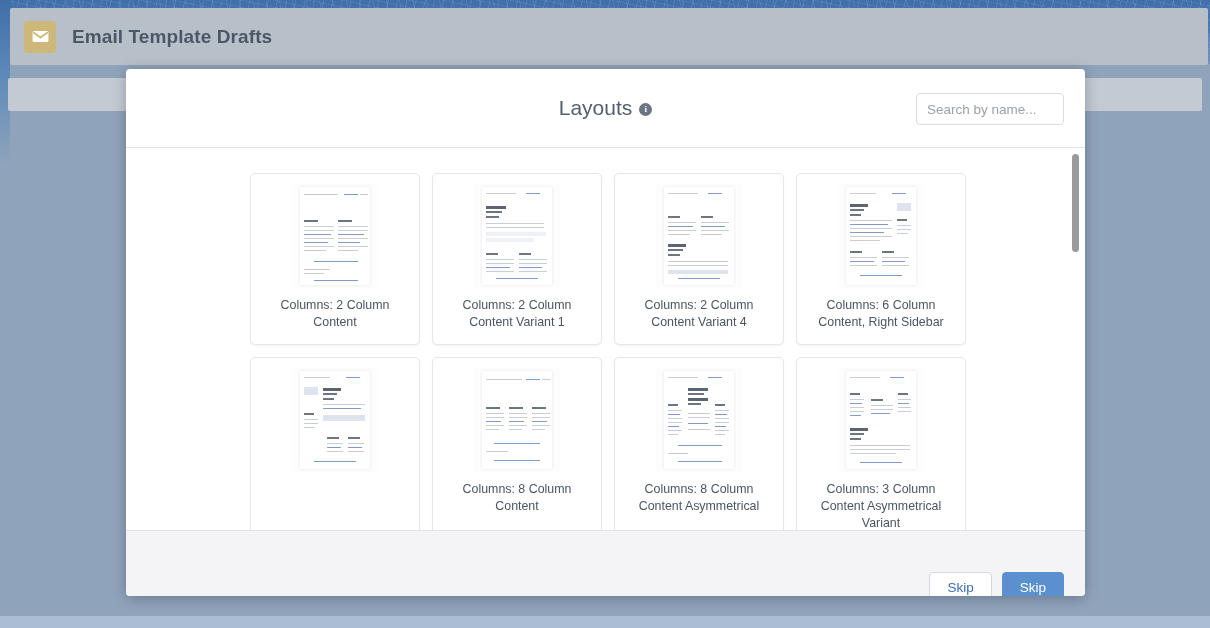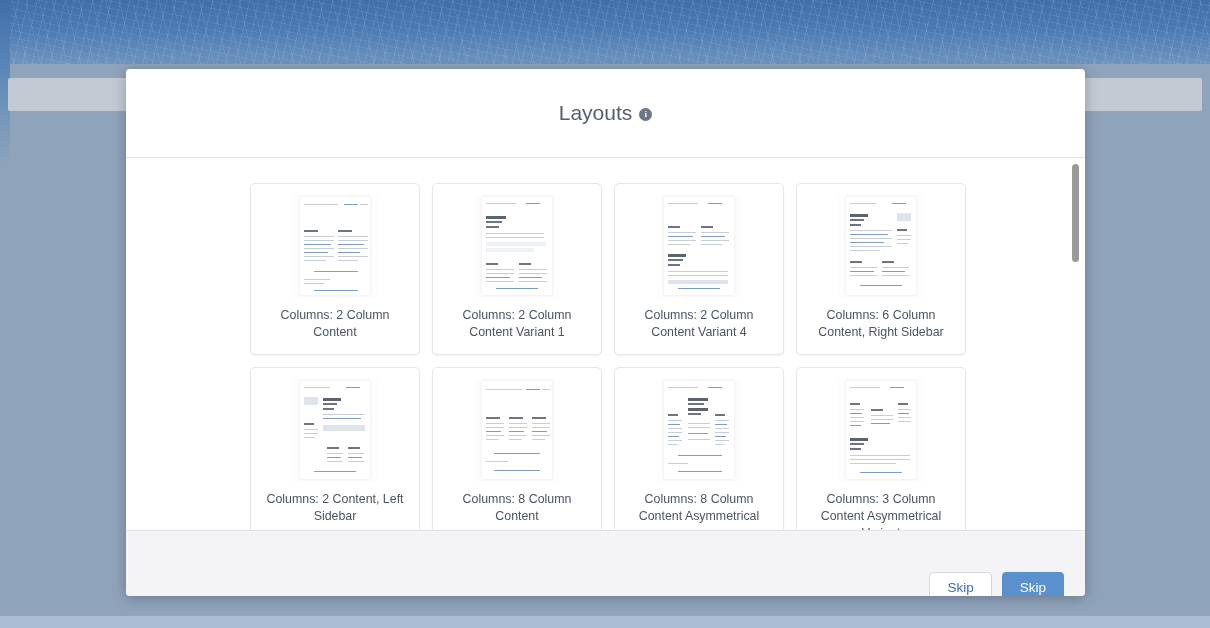--- a/index.html
+++ b/index.html
@@ -76,21 +76,21 @@
     left: 126px; top: 69px;
     width: 959px; height: 527px;
     background: #ffffff;
     border-radius: 4px;
     box-shadow: 0 2px 14px rgba(0,0,0,.26);
     display: flex; flex-direction: column;
     overflow: hidden;
   }
   .modal-header {
     position: relative;
-    height: 89px; flex: none;
+    height: 79px; flex: none;
     border-bottom: 1px solid #dfe3e8;
     display: flex; align-items: center; justify-content: center;
   }
   .modal-title-wrap {
     display: flex; align-items: center; gap: 7px;
   }
   .modal-title {
     font-size: 21px;
     color: #54606e;
     font-weight: 400;
@@ -220,30 +220,40 @@
 </style>
 </head>
 <body>
 
 <div id="page">
 
   <div class="bg-band"></div>
   <div class="bg-band-left"></div>
   <div class="bg-strip-bottom"></div>
 
+  <div class="app-header">
+    <div class="app-icon">
+      <svg width="19" height="19" viewBox="0 0 24 24" aria-hidden="true">
+        <rect x="2" y="5" width="20" height="14" rx="2" fill="#ffffff"></rect>
+        <path d="M3.5 7.2 L12 13.3 L20.5 7.2" stroke="#cdb87a" stroke-width="2.1" fill="none" stroke-linecap="round" stroke-linejoin="round"></path>
+      </svg>
+    </div>
+    <div class="app-title">Email Template Drafts</div>
+  </div>
 
   <div class="sub-bar"></div>
 
   <div class="modal">
 
     <div class="modal-header">
       <div class="modal-title-wrap">
         <span class="modal-title">Layouts</span>
         <span class="info-icon">i</span>
       </div>
+      <input class="search-box" type="text" placeholder="Search by name..." style="">
     </div>
 
     <div class="modal-body">
       <div class="grid">
 
         <div class="card">
           <div class="thumb">
             <div class="sheet">
               <div class="ln" style="left:4px;top:7px;width:34px"></div>
               <div class="ln blue" style="left:44px;top:7px;width:14px"></div>
@@ -381,21 +391,20 @@
               <div class="ln" style="left:27px;top:72px;width:16px"></div>
               <div class="ln blue" style="left:27px;top:76px;width:14px"></div>
               <div class="ln" style="left:27px;top:80px;width:16px"></div>
               <div class="hd" style="left:48px;top:66px;width:12px"></div>
               <div class="ln" style="left:48px;top:72px;width:16px"></div>
               <div class="ln blue" style="left:48px;top:76px;width:14px"></div>
               <div class="ln" style="left:48px;top:80px;width:16px"></div>
               <div class="ln blue" style="left:14px;top:90px;width:42px"></div>
             </div>
           </div>
-          <div class="card-label">Columns: 2 Content, Left Sidebar</div>
         </div>
 
         <div class="card tall">
           <div class="thumb">
             <div class="sheet">
               <div class="ln" style="left:4px;top:8px;width:36px"></div>
               <div class="ln blue" style="left:44px;top:8px;width:14px"></div>
               <div class="ln" style="left:60px;top:8px;width:8px"></div>
               <div class="hd" style="left:4px;top:36px;width:14px"></div>
               <div class="ln" style="left:4px;top:42px;width:18px"></div>

